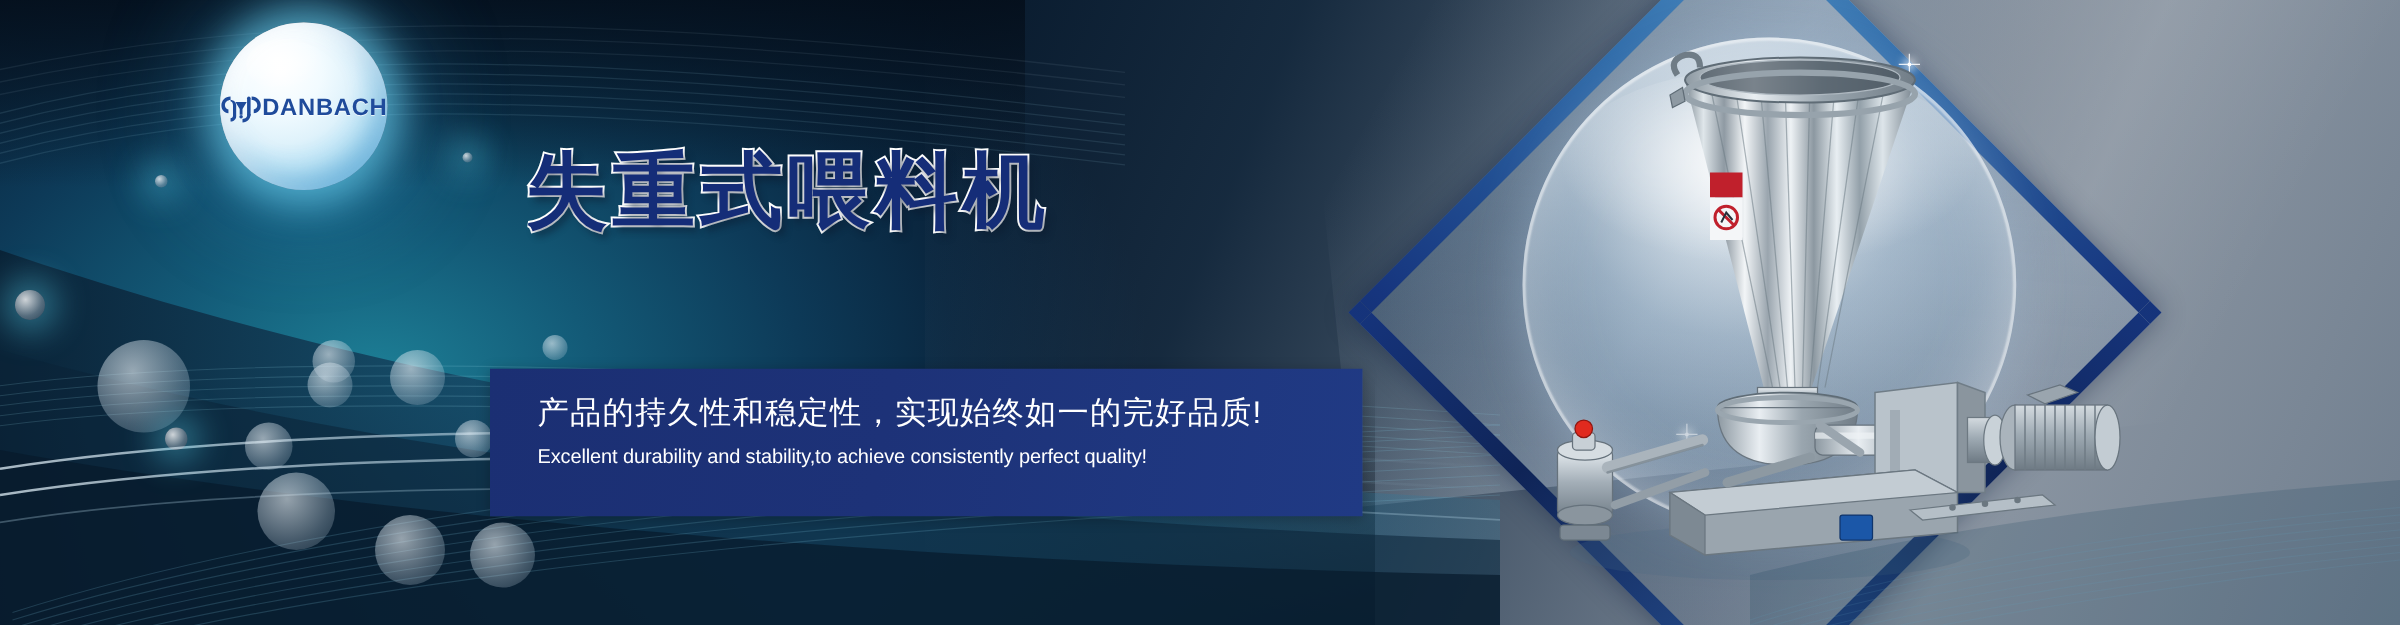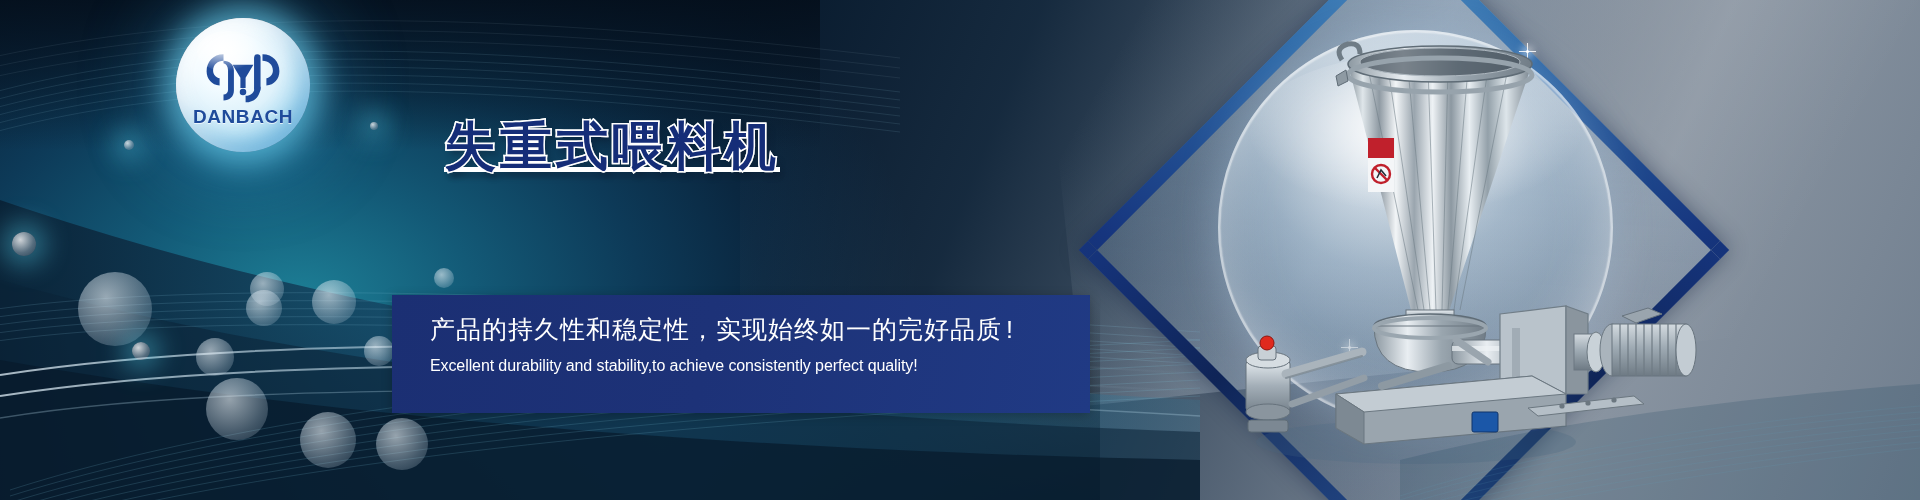--- a/index.html
+++ b/index.html
@@ -66,62 +66,61 @@
   .logo-sphere{
     position:absolute; left:176px; top:18px;
     width:134px; height:134px; border-radius:50%;
     background:
       radial-gradient(circle at 36% 28%, #ffffff 0%, #f2fbff 26%, #dff2fb 46%, #bfe6f7 62%, #96d4f0 78%, #64bde6 92%, #3ea7d8 100%);
     box-shadow:
       0 0 28px 12px rgba(120,225,255,0.55),
       0 0 70px 26px rgba(60,170,220,0.35),
       inset -8px -10px 22px rgba(40,120,180,0.35),
       inset 8px 8px 18px rgba(255,255,255,0.9);
-    display:flex; flex-direction:column; align-items:center; justify-content:center;
+    display:flex; flex-direction:row; align-items:center; justify-content:center;
   }
   .logo-sphere::after{
     content:""; position:absolute; left:16%; top:10%;
     width:46%; height:30%; border-radius:50%;
     background:radial-gradient(ellipse at 40% 40%, rgba(255,255,255,0.95), rgba(255,255,255,0) 70%);
     pointer-events:none;
   }
   .logo-mark{ width:78px; height:56px; margin-top:4px; }
   .logo-word{
     font-size:19px; font-weight:bold; letter-spacing:.6px;
     color:#1f4b9b;
     font-family:"Liberation Sans","DejaVu Sans",sans-serif;
     line-height:1; margin-top:2px;
     text-shadow:0 1px 0 rgba(255,255,255,.7);
   }
 
   
   .title{
-    position:absolute; left:444px; top:120px;
-    font-size:52px; font-weight:bold; letter-spacing:4px;
+    position:absolute; left:420px; top:120px;
+    font-size:66px; font-weight:bold; letter-spacing:4px;
     color:#152d78;
     font-family:"DejaVu Sans","Liberation Sans",sans-serif;
     -webkit-text-stroke:3px #ffffff;
     paint-order:stroke fill;
     text-shadow:4px 5px 6px rgba(10,25,45,0.45);
     white-space:nowrap;
     line-height:1;
-    text-decoration:underline;
   }
 
   
   .sub-box{
     position:absolute; left:392px; top:295px;
     width:698px; height:118px;
     background:linear-gradient(100deg,#1b2f73 0%, #1d3278 45%, #203a84 100%);
     box-shadow:0 2px 10px rgba(0,0,0,0.25);
   }
   .sub-cn{
     position:absolute; left:38px; top:18px;
     color:#ffffff; font-size:25px; letter-spacing:1px;
-    font-family:Liberation Mono, monospace;
+    font-family:Liberation Sans, sans-serif;
     white-space:nowrap;
   }
   .sub-en{
     position:absolute; left:38px; top:62px;
     color:#ffffff; font-size:16px; letter-spacing:-0.1px;
     font-family:"Liberation Sans","DejaVu Sans",sans-serif;
     white-space:nowrap;
   }
 
   

